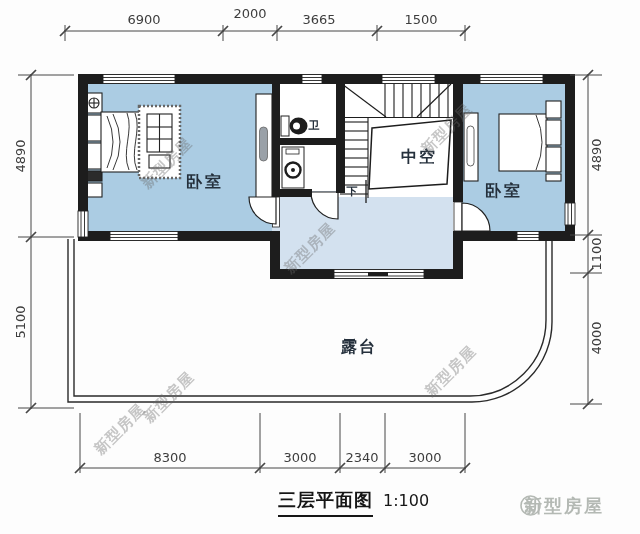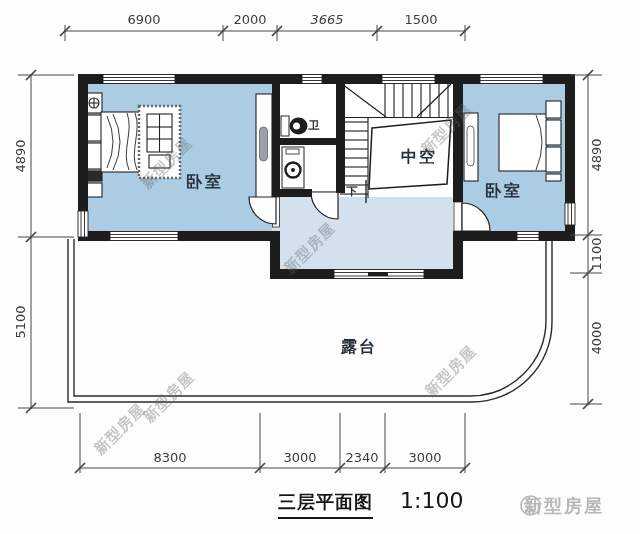--- a/index.html
+++ b/index.html
@@ -9,21 +9,21 @@
   .dim{position:absolute;font-size:13px;color:#3d3d3d;text-align:center;width:60px;line-height:14px;}
   .dim.rot{transform:rotate(-90deg);}
   .room{position:absolute;color:#25303c;font-size:16px;font-weight:600;text-align:center;}
   .ls3{letter-spacing:3px;}
   .ls2{letter-spacing:2px;}
   .small{font-size:11px;}
   .wm{position:absolute;font-size:15px;font-weight:bold;color:rgba(105,105,105,0.38);
       transform:rotate(-45deg);letter-spacing:1px;white-space:nowrap;}
   #caption{position:absolute;left:278px;top:488px;display:flex;align-items:baseline;color:#161616;}
   #caption .t{font-size:18px;font-weight:bold;border-bottom:2px solid #161616;padding-bottom:3px;letter-spacing:1px;}
-  #caption .s{font-size:22px;margin-left:27px;font-weight:500;}
+  #caption .s{font-size:16px;margin-left:10px;font-weight:500;}
   #logo{position:absolute;left:519px;top:494px;display:flex;align-items:center;color:#b4b9b4;}
   #logo .txt{font-size:18px;letter-spacing:2px;margin-left:5px;font-weight:bold;}
 </style>
 </head>
 <body>
 
 <div id="stage">
 
   <svg width="640" height="534" viewBox="0 0 640 534">
 
@@ -214,22 +214,22 @@
       <g stroke-width="1.7">
         <line x1="583" y1="80" x2="593" y2="70"></line>
           <line x1="583" y1="240" x2="593" y2="230"></line>
         <line x1="583" y1="278" x2="593" y2="268"></line>
           <line x1="583" y1="409" x2="593" y2="399"></line>
       </g>
     </g>
   </svg>
 
   <div class="dim" style="left:114px;top:13px;">6900</div>
-  <div class="dim" style="left:220px;top:13px;">2000</div>
-  <div class="dim" style="left:297px;top:13px;font-style:italic;">3665</div>
+  <div class="dim" style="left:220px;top:7px;">2000</div>
+  <div class="dim" style="left:289px;top:13px;">3665</div>
   <div class="dim" style="left:391px;top:13px;">1500</div>
 
   <div class="dim" style="left:140px;top:451px;">8300</div>
   <div class="dim" style="left:270px;top:451px;">3000</div>
   <div class="dim" style="left:332px;top:451px;">2340</div>
   <div class="dim" style="left:395px;top:451px;">3000</div>
 
   <div class="dim rot" style="left:-9px;top:149px;">4890</div>
   <div class="dim rot" style="left:-9px;top:315px;">5100</div>
 

